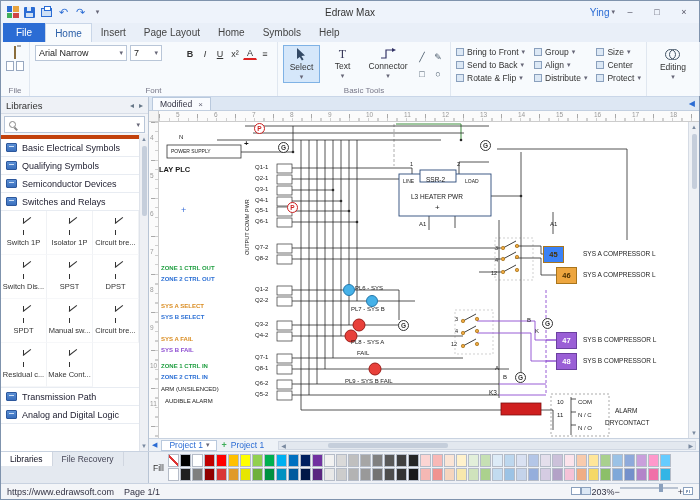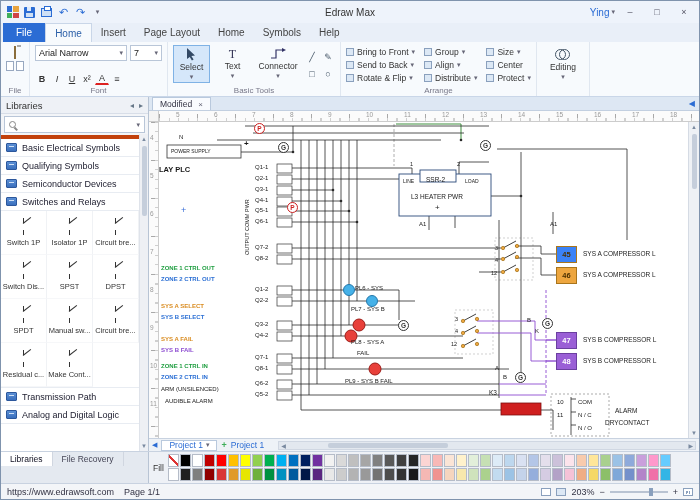--- a/index.html
+++ b/index.html
@@ -32,21 +32,21 @@
 
   
   .ribbon{height:55px;background:#f7fafd;border-bottom:1px solid #c9d6e8;display:flex;flex:none}
   .rgroup{position:relative;border-right:1px solid #e0e7f0;padding:3px 5px 13px;display:flex;gap:4px;align-items:flex-start}
   .glabel{position:absolute;bottom:1px;left:0;right:0;text-align:center;font-size:8px;color:#778}
   .clipcol{display:flex;flex-direction:column;align-items:center;gap:3px;padding-top:2px}
   .clip{width:10px;height:12px;border:1px solid #8a6d3b;background:#eadfbe;position:relative}
   .clip:before{content:"";position:absolute;top:-2px;left:2px;width:4px;height:2px;background:#aaa}
   .minidocs{display:flex;gap:2px}
   .doc{width:8px;height:10px;background:#fff;border:1px solid #98a8c0}
-  .fontcombos{display:flex;flex-direction:column;gap:9px}
+  .fontcombos{display:flex;flex-direction:row;gap:21px}
   .combo{display:flex;align-items:center;border:1px solid #b9c6d8;background:#fff;height:16px;font-size:9px;padding:0 3px;gap:3px}
   .combo .car{margin-left:auto}
   .fmtrow{display:flex;gap:1px;margin-top:1px}
   .fbtn{min-width:14px;height:15px;display:flex;align-items:center;justify-content:center;font-size:9px;color:#333;border:1px solid transparent}
   .fbtn:nth-child(1){font-weight:bold}.fbtn:nth-child(2){font-style:italic}.fbtn:nth-child(3){text-decoration:underline}
   .fbtn.acolor{border-bottom:2px solid #d22;height:13px;margin-top:1px}
   .bigbtn{width:37px;min-height:38px;display:flex;flex-direction:column;align-items:center;justify-content:center;gap:1px;border:1px solid transparent;font-size:8.5px;color:#333;padding:1px}
   .bigbtn.sel{background:#d5e7fa;border-color:#7fb2e5}
   .ticon{font-size:12px;font-family:"Liberation Serif",serif;color:#335;line-height:12px}
   .small-tools{display:grid;grid-template-columns:14px 14px;grid-auto-rows:15px;gap:2px;align-content:center;margin-top:4px}
@@ -126,21 +126,21 @@
   .ptb.active{background:#fff;color:#112}
   .fillwrap{display:flex;align-items:center;padding:0 4px;font-size:8.5px;color:#333;flex:none}
   .palette{flex:1;display:flex;flex-direction:column;justify-content:center;gap:1px;padding-right:2px;min-width:0}
   .prow{display:flex;gap:1px;height:13px}
   .swatch{width:11px;height:13px;border:1px solid #b5bcc8;background:#fff;flex:none}
   .swatch.none{position:relative}
   .swatch.none:after{content:"";position:absolute;left:0;top:0;right:0;bottom:0;background:linear-gradient(45deg,transparent 44%,#d33 44%,#d33 56%,transparent 56%)}
 
   
   .statusbar{flex:1;background:#f3f5f8;border-top:1px solid #c8d2e0;display:flex;align-items:center;padding:0 6px;gap:10px;font-size:9px;color:#334;min-height:15px}
-  .st-right{margin-left:auto;display:flex;align-items:center;gap:5px}
+  .st-right{margin-left:auto;display:flex;}
   .vmic{width:10px;height:8px;border:1px solid #8aa0bd;background:#fff}
   .vmic.b{background:#dce8f5}
   .slider{width:58px;height:2px;background:#b9c3d2;position:relative}
   .sthumb{position:absolute;left:68%;top:-3px;width:4px;height:8px;background:#8aa0bd}
   .fit{width:10px;height:8px;border:1px solid #8aa0bd;position:relative;background:#fff}
   .fit:before{content:"";position:absolute;left:2px;top:2px;right:2px;bottom:2px;border:1px dotted #8aa0bd}
 </style>
 </head>
 <body>
 
@@ -294,21 +294,20 @@
             <span class="ic"></span>
             <span>Distribute</span>
             <span class="car">▾</span>
           </span>
         <span class="item">
             <span class="ic"></span>
             <span>Protect</span>
             <span class="car">▾</span>
           </span>
       </div>
-      <div class="glabel">Arrange</div>
     </div>
 
     <div class="rgroup" style="padding-bottom:3px">
       <div class="bigbtn" style="width:42px">
         <span class="edit-ic"></span>
         <span>Editing</span>
         <span class="car">▾</span>
       </div>
     </div>
   </div>
@@ -610,21 +609,21 @@
               <span class="dlab" style="left: 419px; top: 303px; font-size: 6px;">N / O</span>
               <span class="dlab" style="left: 456px; top: 286px; font-size: 6.5px;">ALARM</span>
               <span class="dlab" style="left: 446px; top: 298px; font-size: 6.5px;">DRYCONTACT</span>
               <span class="badge" style="left: 95px; top: 1px; border-color: rgb(204, 34, 34); color: rgb(204, 34, 34);">P</span>
               <span class="badge" style="left: 119px; top: 20px; border-color: rgb(51, 51, 51); color: rgb(51, 51, 51);">G</span>
               <span class="badge" style="left: 321px; top: 18px; border-color: rgb(51, 51, 51); color: rgb(51, 51, 51);">G</span>
               <span class="badge" style="left: 128px; top: 80px; border-color: rgb(204, 34, 34); color: rgb(204, 34, 34);">P</span>
               <span class="badge" style="left: 239px; top: 198px; border-color: rgb(51, 51, 51); color: rgb(51, 51, 51);">G</span>
               <span class="badge" style="left: 383px; top: 196px; border-color: rgb(51, 51, 51); color: rgb(51, 51, 51);">G</span>
               <span class="badge" style="left: 356px; top: 250px; border-color: rgb(51, 51, 51); color: rgb(51, 51, 51);">G</span>
-              <span class="term" style="left: 397px; top: 124px; background: #3b82f6; border-color: rgb(169, 117, 28); color: rgb(74, 48, 0);">45</span>
+              <span class="term" style="left: 384px; top: 124px; background: #3b82f6; border-color: rgb(169, 117, 28); color: rgb(74, 48, 0);">45</span>
               <span class="term" style="left: 397px; top: 145px; background: rgb(237, 166, 63); border-color: rgb(169, 117, 28); color: rgb(74, 48, 0);">46</span>
               <span class="term" style="left: 397px; top: 210px; background: rgb(154, 95, 214); border-color: rgb(107, 63, 160); color: rgb(255, 255, 255);">47</span>
               <span class="term" style="left: 397px; top: 231px; background: rgb(154, 95, 214); border-color: rgb(107, 63, 160); color: rgb(255, 255, 255);">48</span>
             </div>
         </div>
         <div class="vscroll">
           <span class="sbtn">▲</span>
           <span class="vthumb" style="height:55px"></span>
           <span class="flexsp"></span>
           <span class="sbtn">▼</span>

